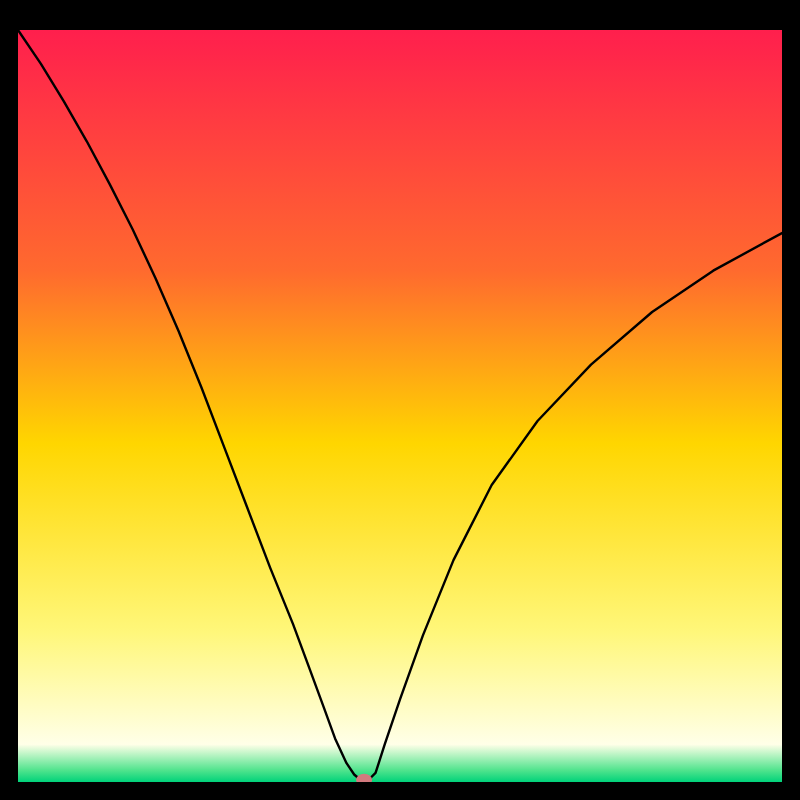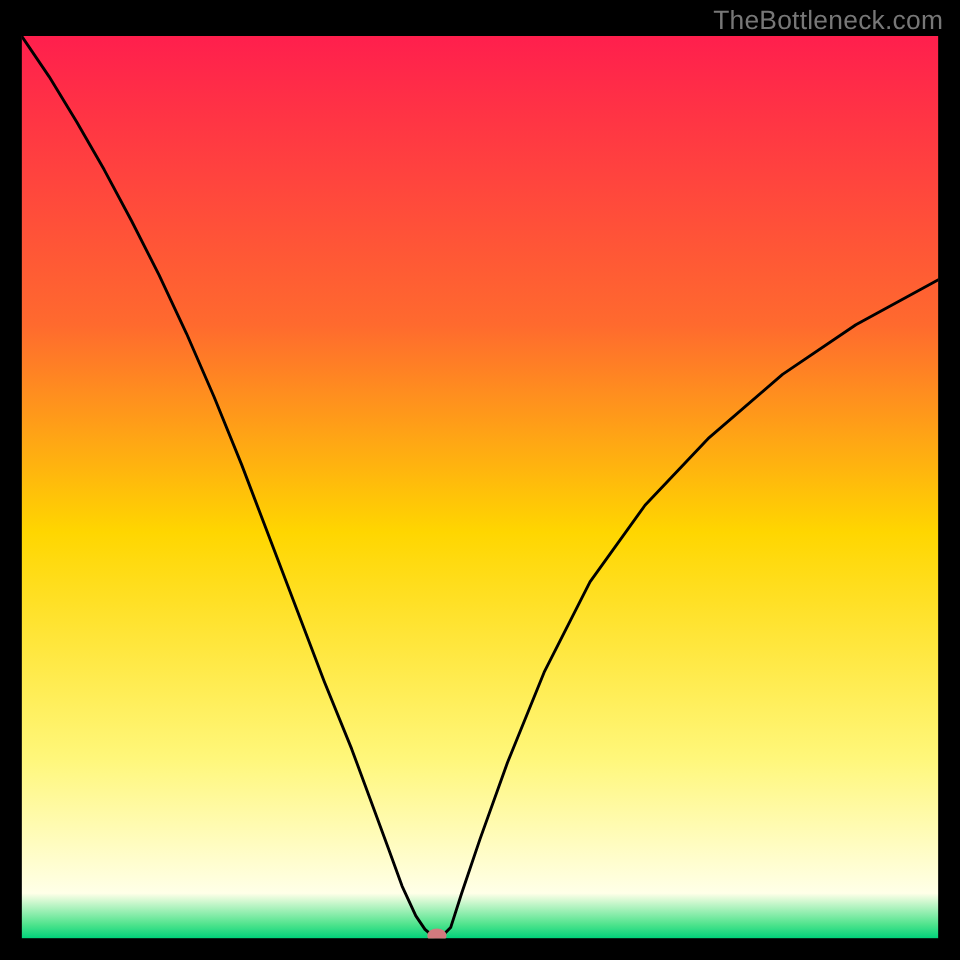--- a/index.html
+++ b/index.html
@@ -37,21 +37,20 @@
   svg {
     display: block;
     width: 100%;
     height: 100%;
   }
 </style>
 </head>
 <body>
 
 <div class="frame">
-  <div class="watermark">TheBottleneck.com</div>
   <div class="plot-wrap">
     <svg id="chart-svg" viewBox="0 0 764 752" preserveAspectRatio="none">
         <defs>
           <linearGradient id="bg-grad" x1="0" y1="0" x2="0" y2="1">
             <stop offset="0%" stop-color="#ff1f4d"></stop>
             <stop offset="32%" stop-color="#ff6a2e"></stop>
             <stop offset="55.00000000000001%" stop-color="#ffd600"></stop>
             <stop offset="80%" stop-color="#fff77a"></stop>
             <stop offset="95%" stop-color="#ffffe8"></stop>
             <stop offset="98.5%" stop-color="#4de38c"></stop>

